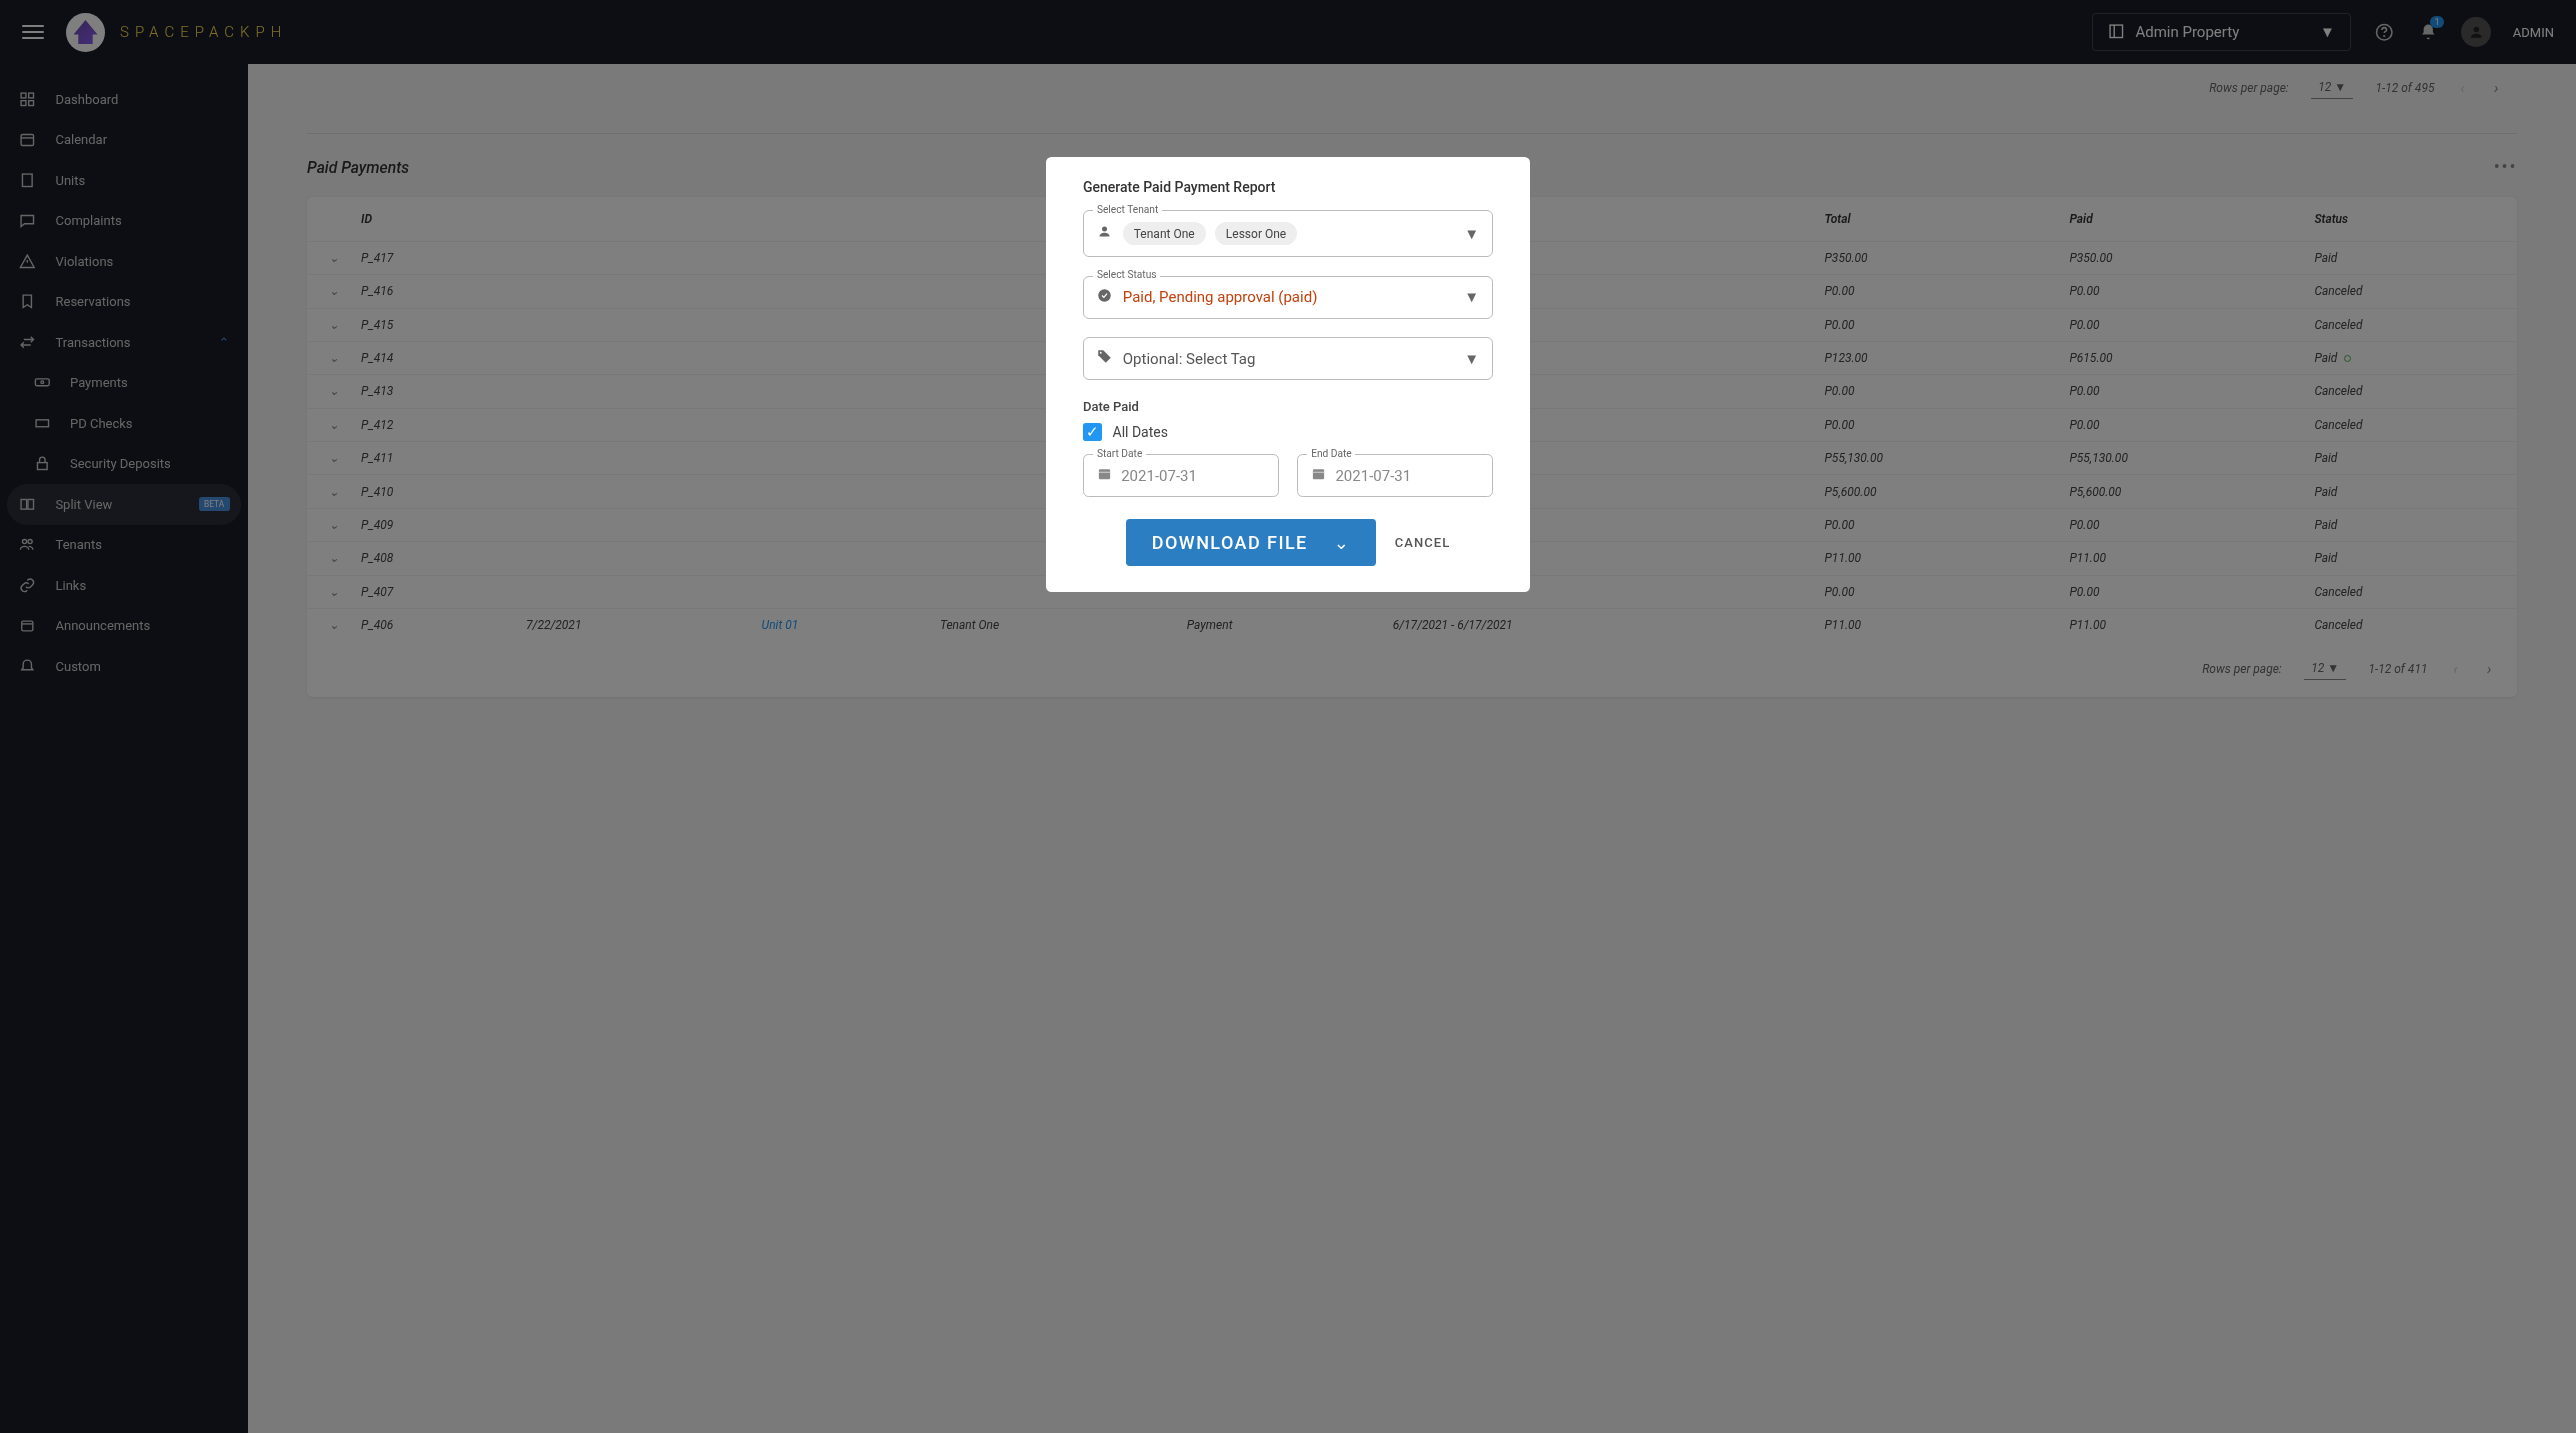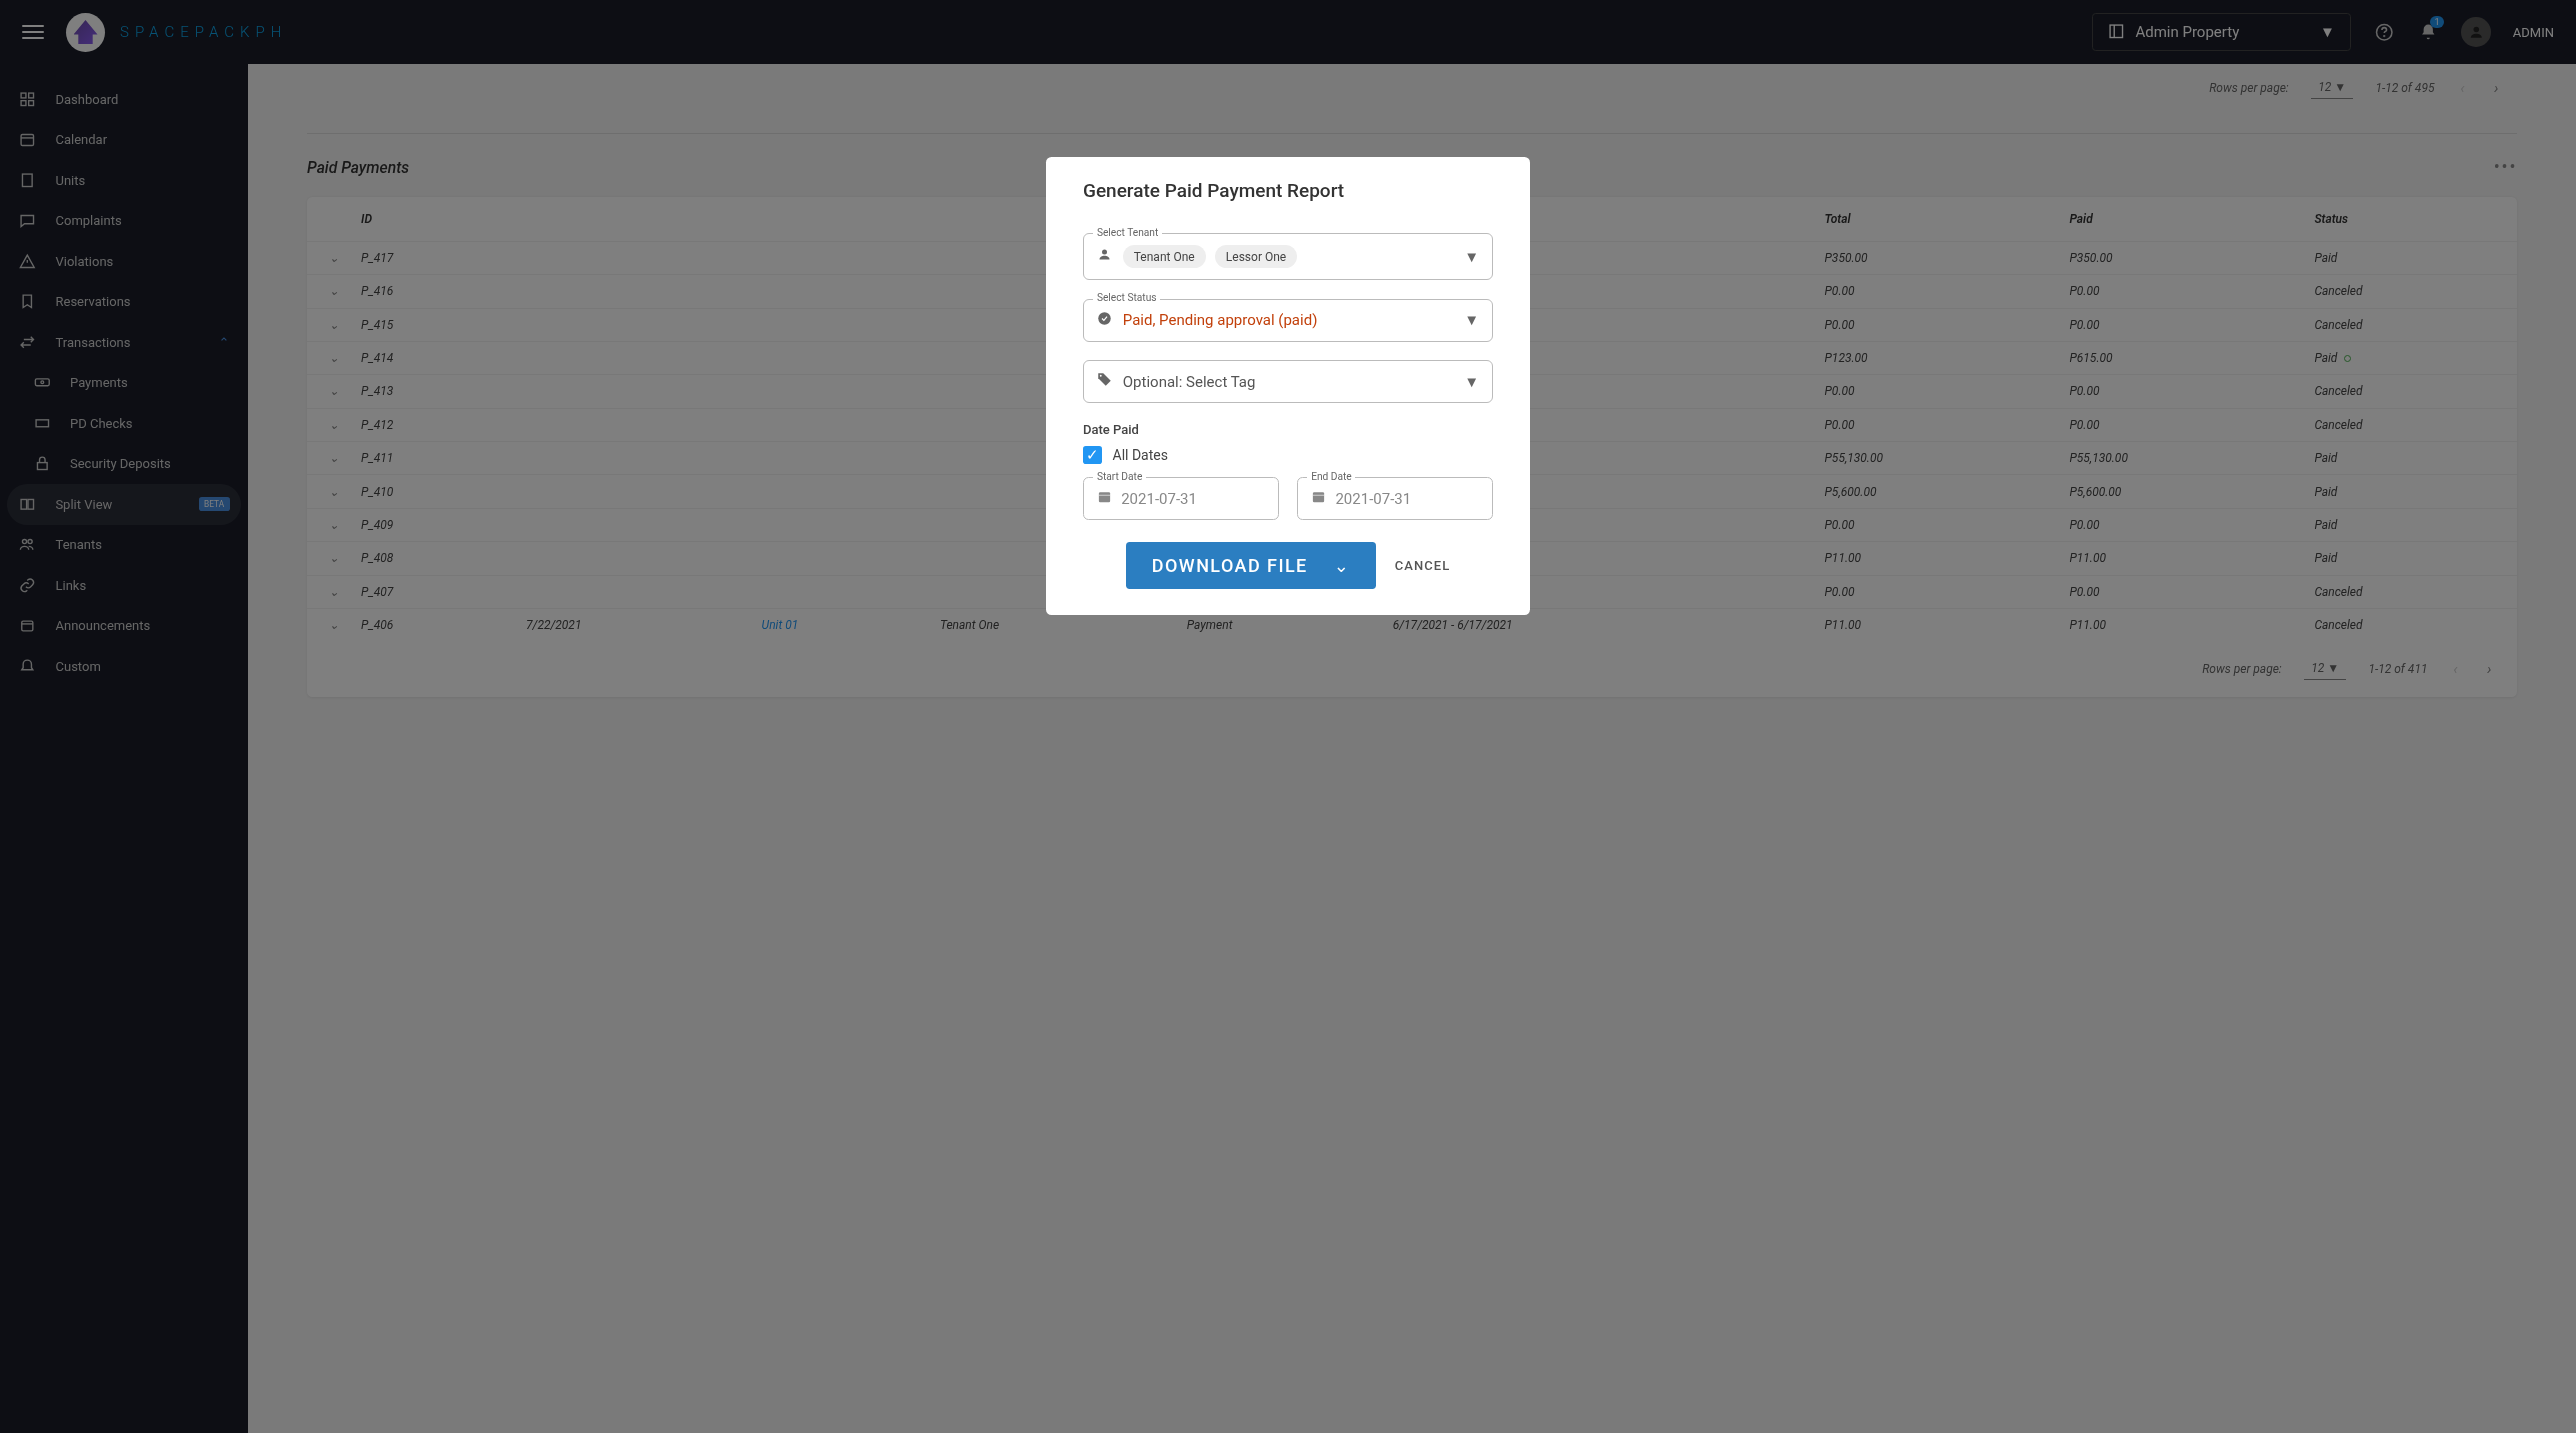--- a/index.html
+++ b/index.html
@@ -6,21 +6,21 @@
 html, body { width: 100%; height: 100%; background: #f5f5f5; overflow: hidden; }
 .app { display: flex; flex-direction: column; height: 100vh; }
 
 
 .header { height: 64px; background: #1a1d29; display: flex; align-items: center; padding: 0 22px; color: #fff; gap: 22px; }
 .menu-icon { width: 22px; height: 22px; cursor: pointer; display: flex; flex-direction: column; justify-content: center; gap: 4.6px; }
 .menu-icon span { height: 1.8px; background: #fff; border-radius: 1.8px; }
 .logo { display: flex; align-items: center; gap: 15px; }
 .logo-circle { width: 39px; height: 39px; border-radius: 50%; background: #fff; display: flex; align-items: center; justify-content: center; }
 .logo-house { width: 24px; height: 24px; background: linear-gradient(135deg, #6b4ba8, #8b5cf6); clip-path: polygon(50% 0%, 0% 60%, 20% 60%, 20% 100%, 80% 100%, 80% 60%, 100% 60%); position: relative; }
-.brand { letter-spacing: 0.4em; font-size: 15px; font-weight: 300; color: #0ea5e9; }
+.brand { letter-spacing: 0.4em; font-size: 15px; font-weight: 300; color: #fde047; }
 .header-spacer { flex: 1; }
 .property-select { background: transparent; border: 0.9px solid #444; border-radius: 3.7px; padding: 9.2px 15px; color: #fff; display: flex; gap: 11px; min-width: 259px; cursor: pointer; }
 .property-select svg { width: 16.6px; height: 16.6px; }
 .header-icon { width: 22px; height: 22px; cursor: pointer; display: flex; align-items: center; justify-content: center; color: #ccc; position: relative; }
 .badge { position: absolute; top: -5.5px; right: -5.5px; background: #2196f3; color: #fff; border-radius: 9.2px; font-size: 9.2px; padding: 0.9px 4.6px; }
 .avatar { width: 30px; height: 30px; border-radius: 50%; background: #555; display: flex; align-items: center; justify-content: center; }
 .admin-label { color: #fff; font-size: 13px; }
 
 
 .body { flex: 1; display: flex; overflow: hidden; }
@@ -54,21 +54,21 @@
 .pagination-bottom { display: flex; justify-content: flex-end; align-items: center; gap: 22px; padding: 15px 22px; font-size: 12px; color: #666; }
 .pag-arrow { color: #888; cursor: pointer; font-size: 15px; padding: 3.7px; }
 .pag-arrow.disabled { color: #ccc; }
 
 .footer { text-align: center; padding: 18.5px; font-size: 11px; color: #888; }
 .footer a { color: #2196f3; text-decoration: underline; }
 
 
 .overlay { position: fixed; inset: 0; background: rgba(0,0,0,0.5); display: flex; align-items: flex-start; justify-content: center; padding-top: 157px; }
 .modal { background: #fff; border-radius: 5.5px; width: 484px; padding: 22px 37px 26px; }
-.modal-title { font-size: 19px; font-weight: 500; color: #333; margin-bottom: 31px; }
+.modal-title { font-size: 14px; font-weight: 500; color: #333; margin-bottom: 15px; }
 .field { position: relative; border: 0.9px solid #bbb; border-radius: 6px; padding: 11px 13px; margin-bottom: 18.5px; display: flex; align-items: center; gap: 9.2px; }
 .field-label { position: absolute; top: -7.4px; left: 9.2px; background: #fff; padding: 0 3.7px; font-size: 10.2px; color: #666; }
 .chip { background: #eee; border-radius: 13px; padding: 4.6px 11px; font-size: 12px; color: #444; }
 .field-arrow { margin-left: auto; color: #666; }
 .field-icon { color: #666; width: 16.6px; }
 .date-section-title { font-size: 13px; font-weight: 500; color: #444; margin-bottom: 9.2px; }
 .checkbox-row { display: flex; align-items: center; gap: 11px; margin-bottom: 13px; }
 .checkbox { width: 18.5px; height: 18.5px; background: #2196f3; border-radius: 2.8px; display: flex; align-items: center; justify-content: center; color: #fff; }
 .date-row { display: flex; gap: 18.5px; margin-bottom: 22px; }
 .date-field { flex: 1; position: relative; border: 0.9px solid #bbb; border-radius: 5.5px; padding: 11px 13px; display: flex; align-items: center; gap: 9.2px; color: #888; }

